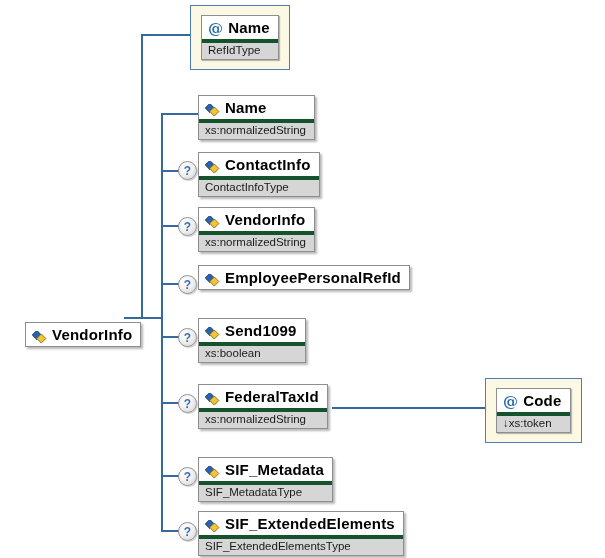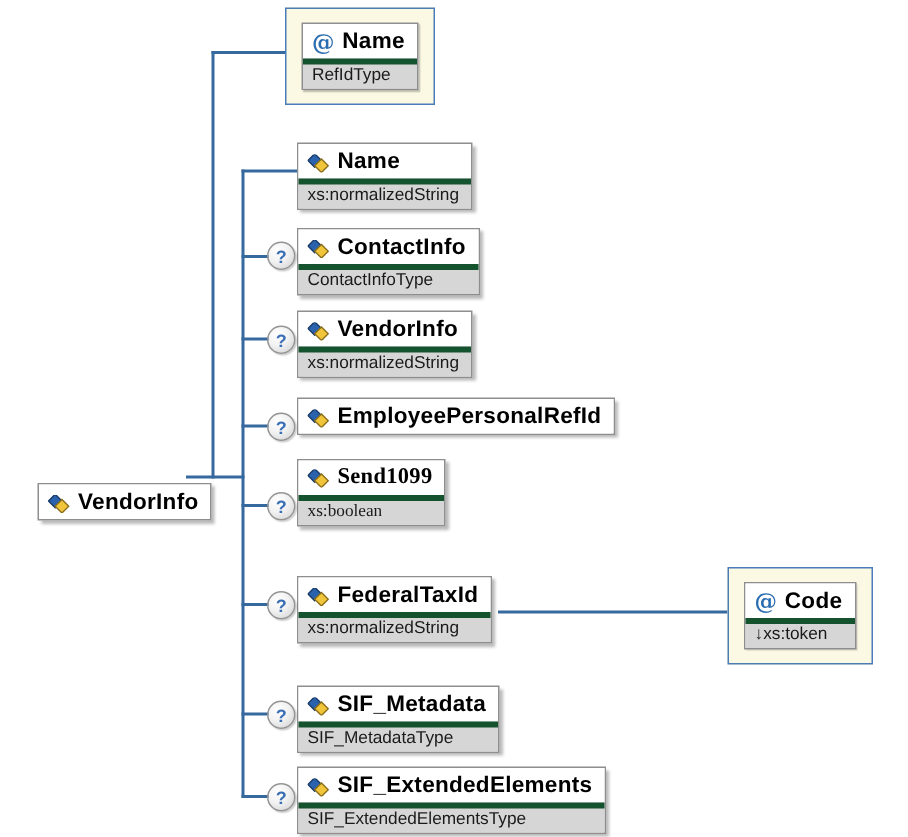--- a/index.html
+++ b/index.html
@@ -147,21 +147,21 @@
       <span class="el-icon">
         <svg width="15" height="12" viewBox="0 0 15 12">
             <rect x="1.6" y="0.8" width="6.4" height="6.4" transform="rotate(45 4.8 4)" fill="#2b62ad" stroke="#173a66" stroke-width="0.9"></rect>
             <rect x="6.1" y="4.3" width="6.4" height="6.4" transform="rotate(45 9.3 7.5)" fill="#f0c53a" stroke="#8a6d1a" stroke-width="0.9"></rect>
           </svg>
       </span>
       <span>EmployeePersonalRefId</span>
     </div>
   </div>
 
-  <div class="node" style="left:198px;top:306px;font-family:Liberation Serif, serif;">
+  <div class="node" style="left:198px;top:318px;">
     <div class="title">
       <span class="el-icon">
         <svg width="15" height="12" viewBox="0 0 15 12">
             <rect x="1.6" y="0.8" width="6.4" height="6.4" transform="rotate(45 4.8 4)" fill="#2b62ad" stroke="#173a66" stroke-width="0.9"></rect>
             <rect x="6.1" y="4.3" width="6.4" height="6.4" transform="rotate(45 9.3 7.5)" fill="#f0c53a" stroke="#8a6d1a" stroke-width="0.9"></rect>
           </svg>
       </span>
       <span>Send1099</span>
     </div>
     <div class="type">xs:boolean</div>

